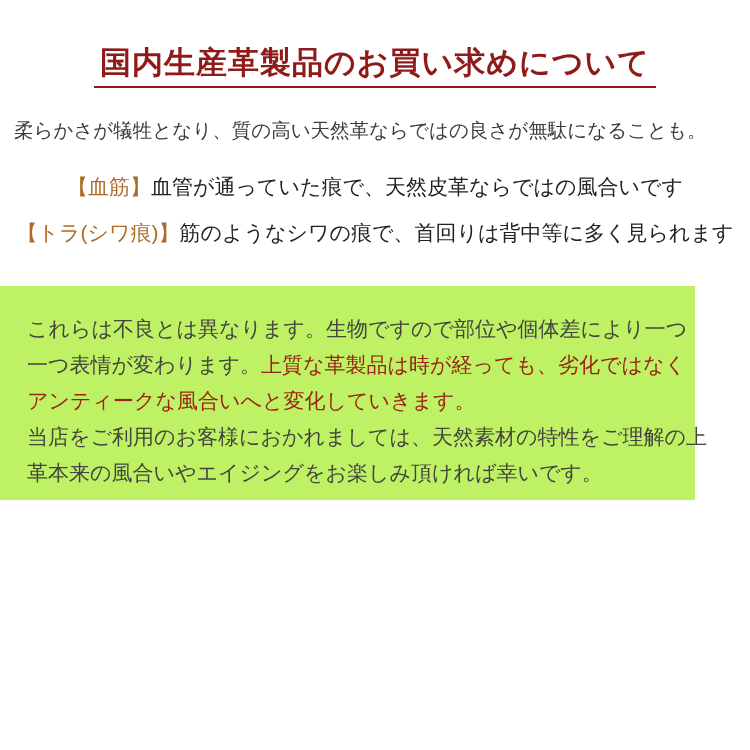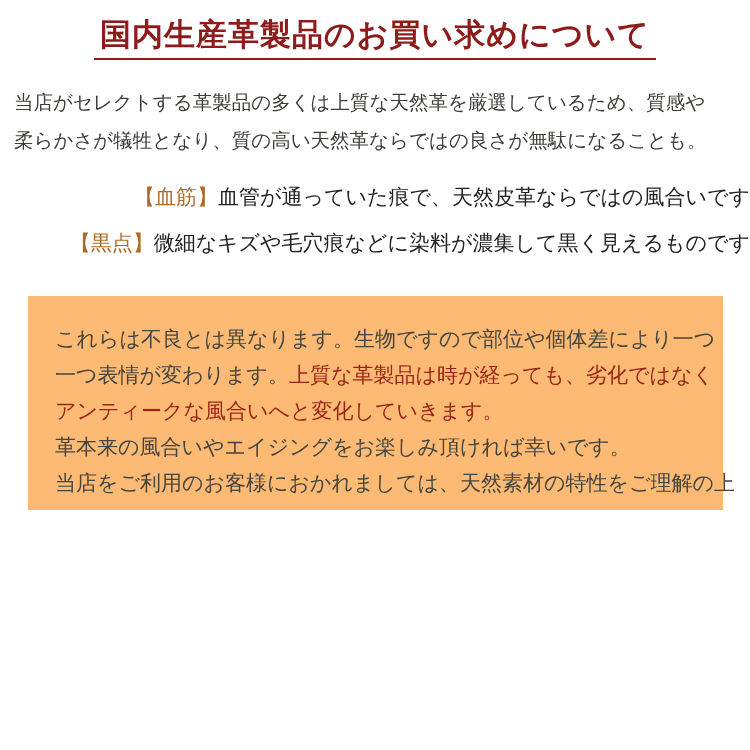--- a/index.html
+++ b/index.html
@@ -7,21 +7,21 @@
     width: 750px;
     height: 750px;
     background: #ffffff;
     font-family: "Liberation Serif", serif;
     overflow: hidden;
   }
 
   
   .title-wrap {
     text-align: center;
-    padding-top: 16px;
+    padding-top: 44px;
   }
   .title {
     display: inline-block;
     font-size: 31px;
     font-weight: 600;
     letter-spacing: 1px;
     color: #8e1a1a;
     border-bottom: 2px solid #8e1a1a;
     padding: 0 6px 5px 6px;
     line-height: 1.2;
@@ -34,79 +34,77 @@
     padding-left: 14px;
     font-size: 19.5px;
     color: #3c3c38;
     line-height: 38px;
   }
   .intro-line { white-space: nowrap; }
 
   
   .features {
     margin-top: 14px;
-    text-align: right;
+    text-align: center;
     font-family: "Liberation Sans", sans-serif;
     font-size: 21px;
     color: #222222;
   }
   .feature {
     line-height: 46px;
     white-space: nowrap;
   }
   .feature .term { color: #b06a28; }
 
   
   .note-box {
     margin-top: 30px;
-    margin-left: 28px;
     width: 695px;
     height: 214px;
     box-sizing: border-box;
-    background: #fdba74;
+    background: #bef264;
     padding: 26px 0 0 27px;
   }
   .note-line {
     font-size: 21px;
     line-height: 34px;
     color: #45453e;
     white-space: nowrap;
   }
   .note-line .em { color: #992416; font-family: Liberation Mono, monospace; }
 </style>
 </head>
 <body>
 
 <div class="title-wrap">
   <span class="title">国内生産革製品のお買い求めについて</span>
 </div>
 
 <div class="intro">
-  <div class="intro-line">当店がセレクトする革製品の多くは上質な天然革を厳選しているため、質感や</div>
   <div class="intro-line">柔らかさが犠牲となり、質の高い天然革ならではの良さが無駄になることも。</div>
 </div>
 
 <div class="features">
   <div class="feature">
     <span class="term">【血筋】</span><span>血管が通っていた痕で、天然皮革ならではの風合いです</span>
   </div>
   <div class="feature">
-    <span class="term">【黒点】</span><span>微細なキズや毛穴痕などに染料が濃集して黒く見えるものです</span>
+    <span class="term">【トラ(シワ痕)】</span><span>筋のようなシワの痕で、首回りは背中等に多く見られます</span>
   </div>
 </div>
 
 <div class="note-box">
   <div class="note-line">
     <span>これらは不良とは異なります。生物ですので部位や個体差により一つ</span><span class="em"></span>
   </div>
   <div class="note-line">
     <span>一つ表情が変わります。</span><span class="em">上質な革製品は時が経っても、劣化ではなく</span>
   </div>
   <div class="note-line">
     <span></span><span class="em">アンティークな風合いへと変化していきます。</span>
   </div>
   <div class="note-line">
-    <span>革本来の風合いやエイジングをお楽しみ頂ければ幸いです。</span><span class="em"></span>
+    <span>当店をご利用のお客様におかれましては、天然素材の特性をご理解の上</span><span class="em"></span>
   </div>
   <div class="note-line">
-    <span>当店をご利用のお客様におかれましては、天然素材の特性をご理解の上</span><span class="em"></span>
+    <span>革本来の風合いやエイジングをお楽しみ頂ければ幸いです。</span><span class="em"></span>
   </div>
 </div>
 
 </body></html>

